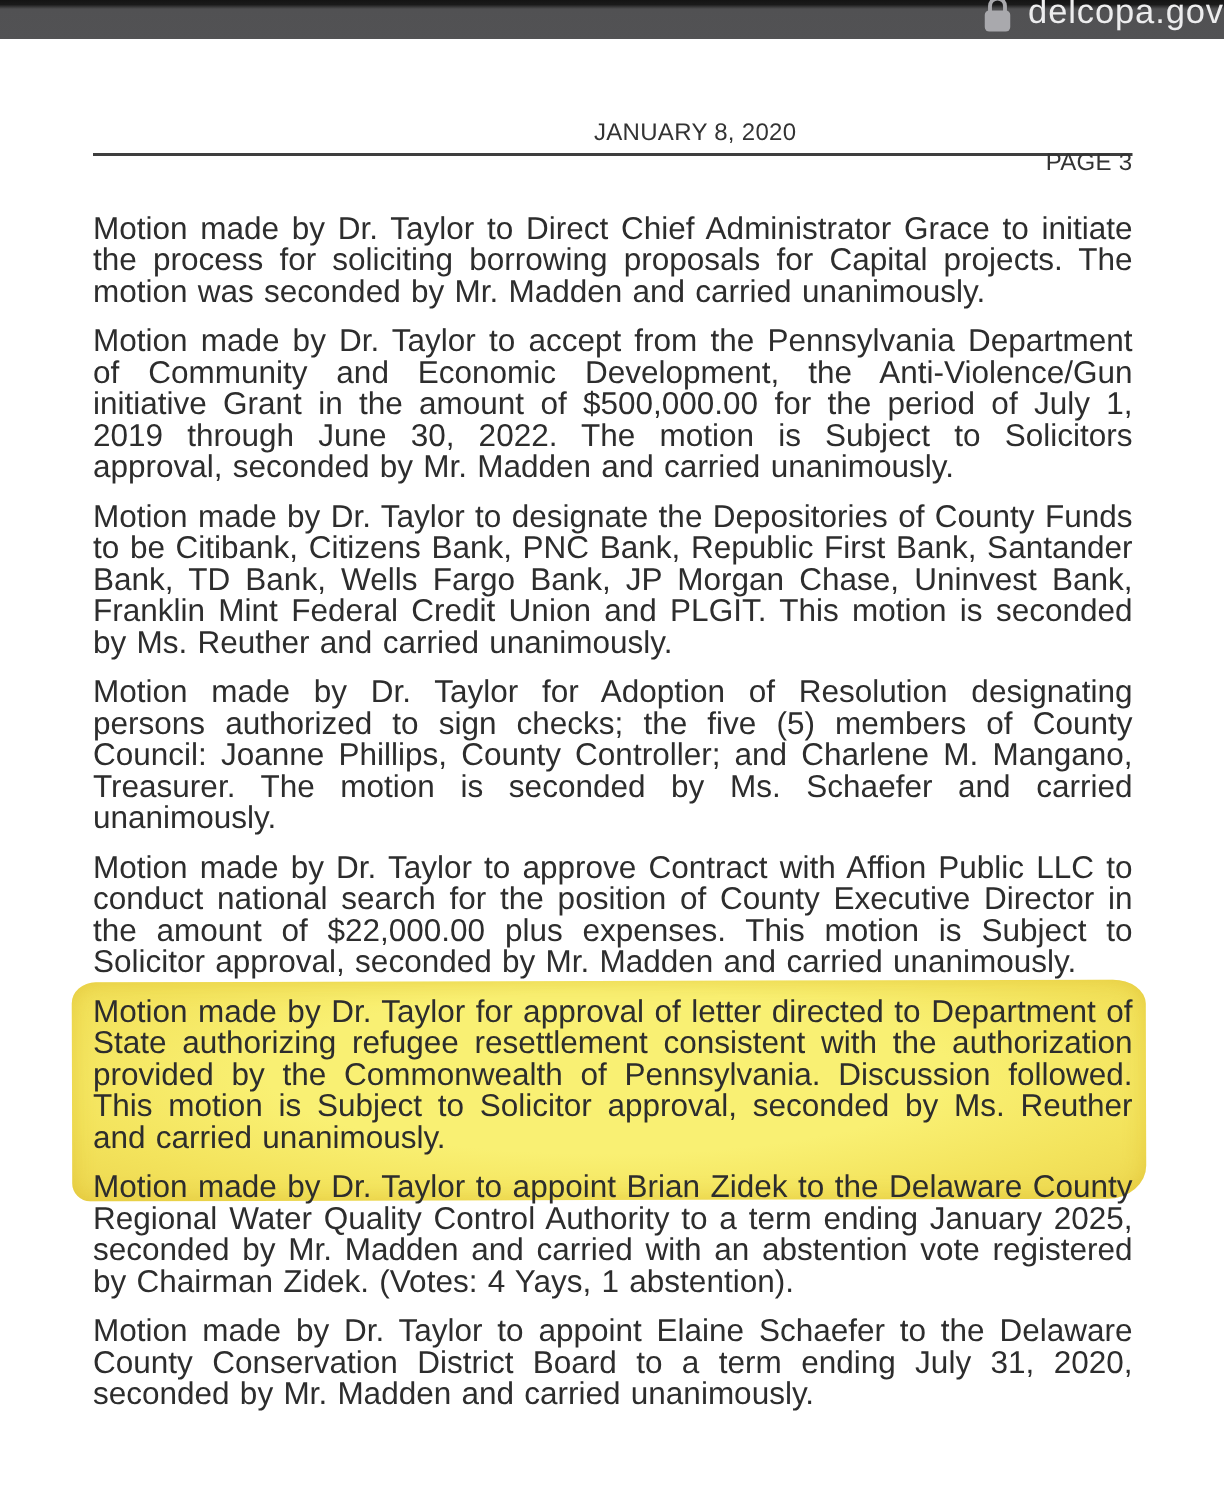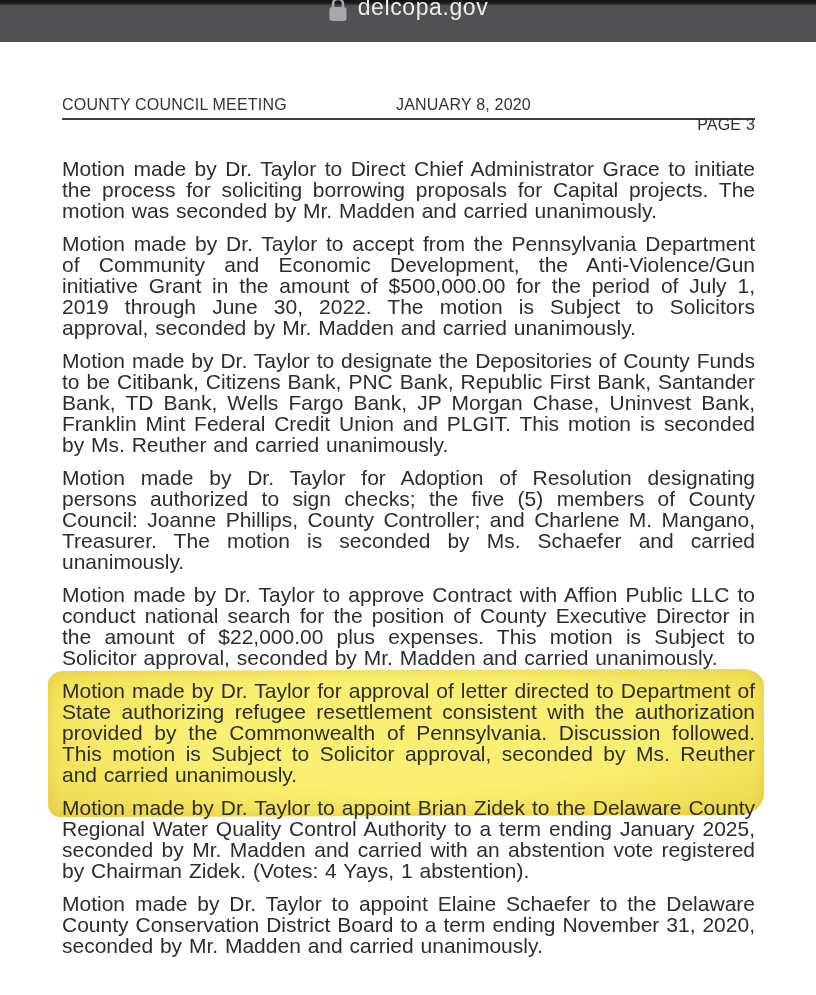--- a/index.html
+++ b/index.html
@@ -12,25 +12,25 @@
     width: 816px;
     height: 995px;
     overflow: hidden;
     background: #ffffff;
     font-family: "Liberation Sans", sans-serif;
   }
 
   
   .browser-bar {
     position: relative;
-    height: 42px;
+    height: 26px;
     background: linear-gradient(180deg, #141414 0px, #1a1a1a 3px, #515153 6px, #525254 100%);
     overflow: hidden;
     display: flex;
-    justify-content: center;
+    justify-content: flex-end;
   }
   .url-chip {
     display: flex;
     align-items: flex-start;
     gap: 10px;
     margin-top: -6px;
   }
   .lock {
     display: inline-block;
     margin-top: 2px;
@@ -105,30 +105,29 @@
           <rect x="1.5" y="11" width="17" height="14" rx="3" fill="#a9a9ad"></rect>
         </svg>
       </span>
       <span class="url">delcopa.gov</span>
     </div>
   </header>
 
   <main class="page">
 
     <div class="doc-header">
-      <span class="h-left">COUNTY COUNCIL MEETING</span>
       <span class="h-center">JANUARY 8, 2020</span>
       <span class="h-right">PAGE 3</span>
     </div>
 
     <div class="doc-body">
       <p class="para">Motion made by Dr. Taylor to Direct Chief Administrator Grace to initiate the process for soliciting borrowing proposals for Capital projects. The motion was seconded by Mr. Madden and carried unanimously.</p>
       <p class="para">Motion made by Dr. Taylor to accept from the Pennsylvania Department of Community and Economic Development, the Anti-Violence/Gun initiative Grant in the amount of $500,000.00 for the period of July 1, 2019 through June 30, 2022.  The motion is Subject to Solicitors approval, seconded by Mr. Madden and carried unanimously.</p>
       <p class="para">Motion made by Dr. Taylor to designate the Depositories of County Funds to be Citibank, Citizens Bank, PNC Bank, Republic First Bank, Santander Bank, TD Bank, Wells Fargo Bank, JP Morgan Chase, Uninvest Bank, Franklin Mint Federal Credit Union and PLGIT.  This motion is seconded by Ms. Reuther and carried unanimously.</p>
       <p class="para">Motion made by Dr. Taylor for Adoption of Resolution designating persons authorized to sign checks; the five (5) members of County Council: Joanne Phillips, County Controller; and Charlene M. Mangano, Treasurer.  The motion is seconded by Ms. Schaefer and carried unanimously.</p>
       <p class="para">Motion made by Dr. Taylor to approve Contract with Affion Public LLC to conduct national search for the position of County Executive Director in the amount of $22,000.00 plus expenses. This motion is Subject to Solicitor approval, seconded by Mr. Madden and carried unanimously.</p>
       <p class="para highlighted">Motion made by Dr. Taylor for approval of letter directed to Department of State authorizing refugee resettlement consistent with the authorization provided by the Commonwealth of Pennsylvania.  Discussion followed.  This motion is Subject to Solicitor approval, seconded by Ms. Reuther and carried unanimously.</p>
       <p class="para">Motion made by Dr. Taylor to appoint Brian Zidek to the Delaware County Regional Water Quality Control Authority to a term ending January 2025, seconded by Mr. Madden and carried with an abstention vote registered by Chairman Zidek. (Votes: 4 Yays, 1 abstention).</p>
-      <p class="para">Motion made by Dr. Taylor to appoint Elaine Schaefer to the Delaware County Conservation District Board to a term ending November 31, 2020, seconded by Mr. Madden and carried unanimously.</p>
+      <p class="para">Motion made by Dr. Taylor to appoint Elaine Schaefer to the Delaware County Conservation District Board to a term ending July 31, 2020, seconded by Mr. Madden and carried unanimously.</p>
     </div>
 
   </main>
 </div>
 
 </body></html>

